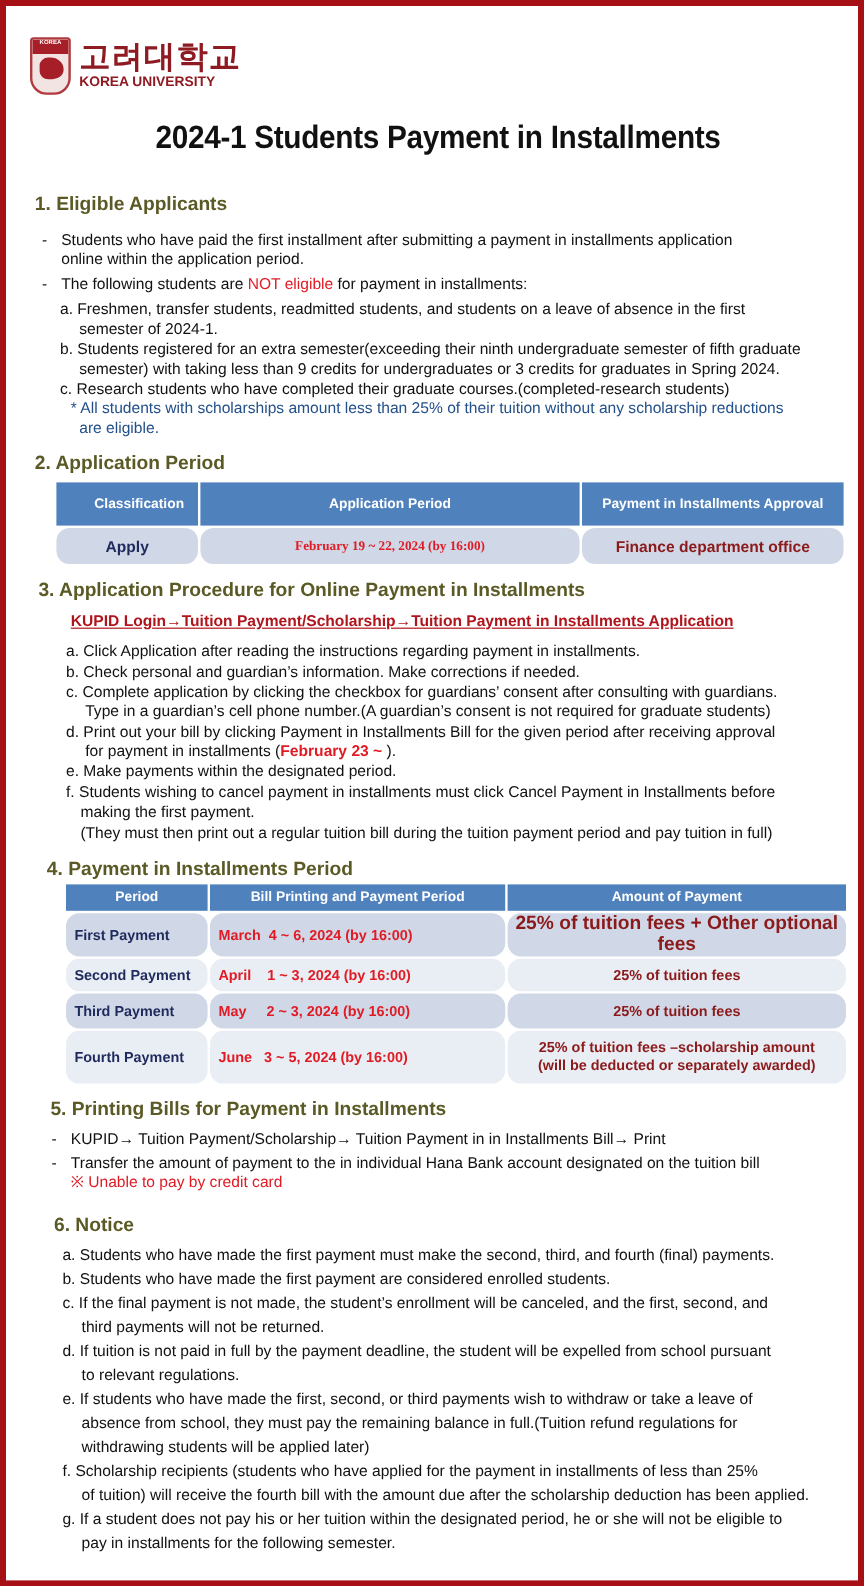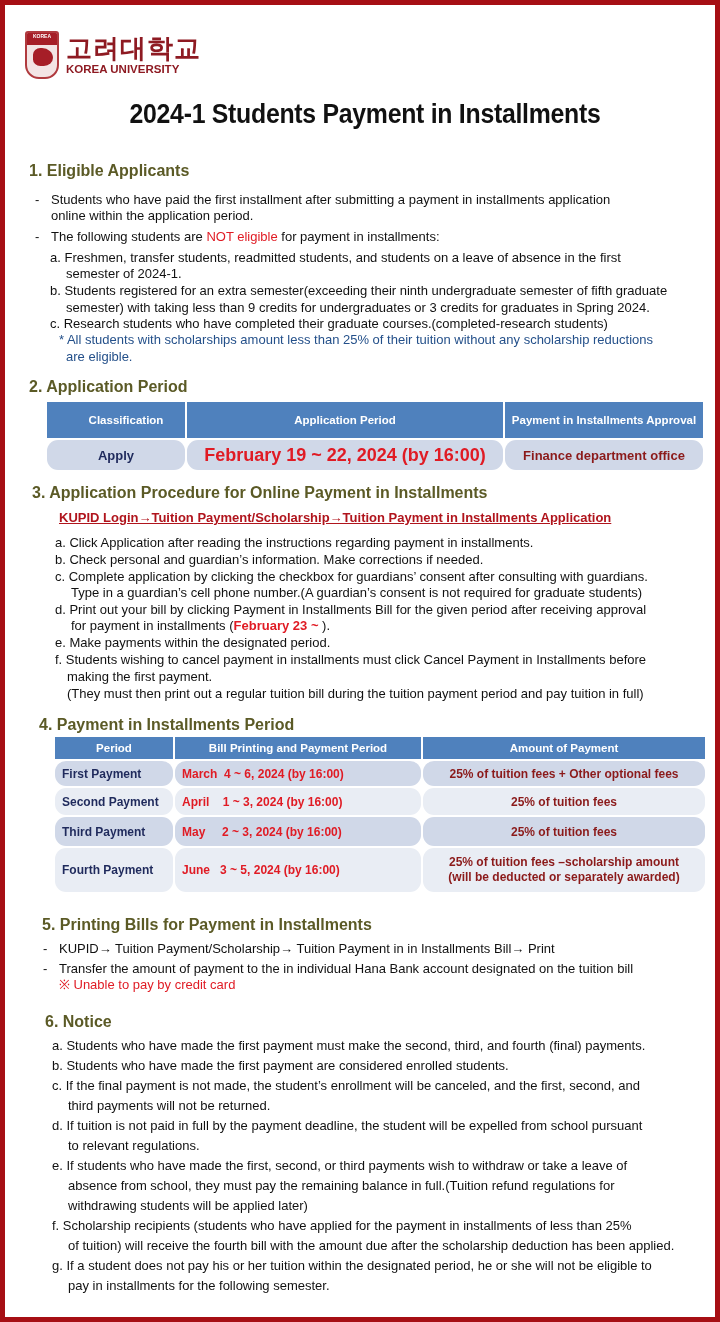--- a/index.html
+++ b/index.html
@@ -56,27 +56,27 @@
   <div class="line" style="left:45px; top:278px;">b. Students registered for an extra semester(exceeding their ninth undergraduate semester of fifth graduate</div>
   <div class="line" style="left:61px; top:295px;">semester) with taking less than 9 credits for undergraduates or 3 credits for graduates in Spring 2024.</div>
   <div class="line" style="left:45px; top:311px;">c. Research students who have completed their graduate courses.(completed-research students)</div>
   <div class="line blue" style="left:54px; top:327px;">* All students with scholarships amount less than 25% of their tuition without any scholarship reductions</div>
   <div class="line blue" style="left:61px; top:344px;">are eligible.</div>
 
   <div class="h2" style="left:24px; top:373px;">2. Application Period</div>
   <table class="t1" style="left:40px; top:395px; width:660px;">
     <tbody>
         <tr style="height:36px;">
-      <th style="width:138px;padding-left:20px;">Classification</th>
+      <th style="width:118px;padding-left:20px;">Classification</th>
       <th style="width:316px;">Application Period</th>
       <th>Payment in Installments Approval</th>
     </tr>
     <tr style="height:30px;">
       <td class="navy" style="font-size:13px;">Apply</td>
-      <td class="red" style="font-size:18px;">February 19 ~ 22, 2024 (by 16:00)</td>
+      <td class="red" style="font-size:11px;font-family:Liberation Serif, serif;">February 19 ~ 22, 2024 (by 16:00)</td>
       <td class="crimson" style="font-size:13px;">Finance department office</td>
     </tr>
   </tbody>
     </table>
 
   <div class="h2" style="left:27px; top:479px;">3. Application Procedure for Online Payment in Installments</div>
   <div class="kupid-link">KUPID Login→Tuition Payment/Scholarship→Tuition Payment in Installments Application</div>
   <div class="line" style="left:50px; top:530px;">a. Click Application after reading the instructions regarding payment in installments.</div>
   <div class="line" style="left:50px; top:547px;">b. Check personal and guardian’s information. Make corrections if needed.</div>
   <div class="line" style="left:50px; top:564px;">c. Complete application by clicking the checkbox for guardians’ consent after consulting with guardians.</div>
@@ -92,21 +92,21 @@
   <table class="t2" style="left:48px; top:730px; width:654px;">
     <tbody>
         <tr style="height:22px;">
       <th style="width:118px;">Period</th>
       <th style="width:246px;">Bill Printing and Payment Period</th>
       <th>Amount of Payment</th>
     </tr>
     <tr class="odd" style="height:25px;">
       <td class="navy" style="padding-left:7px;font-size:12px;">First Payment</td>
       <td class="red" style="padding-left:7px;font-size:12px;white-space:pre;">March  4 ~ 6, 2024 (by 16:00)</td>
-      <td class="crimson" style="text-align:center;font-size:12px;">25% of tuition fees + Other optional fees</td>
+      <td class="crimson" style="text-align:center;font-size:16px;">25% of tuition fees + Other optional fees</td>
     </tr>
     <tr class="even" style="height:27px;">
       <td class="navy" style="padding-left:7px;font-size:12px;">Second Payment</td>
       <td class="red" style="padding-left:7px;font-size:12px;white-space:pre;">April    1 ~ 3, 2024 (by 16:00)</td>
       <td class="crimson" style="text-align:center;font-size:12px;">25% of tuition fees</td>
     </tr>
     <tr class="odd" style="height:29px;">
       <td class="navy" style="padding-left:7px;font-size:12px;">Third Payment</td>
       <td class="red" style="padding-left:7px;font-size:12px;white-space:pre;">May     2 ~ 3, 2024 (by 16:00)</td>
       <td class="crimson" style="text-align:center;font-size:12px;">25% of tuition fees</td>

